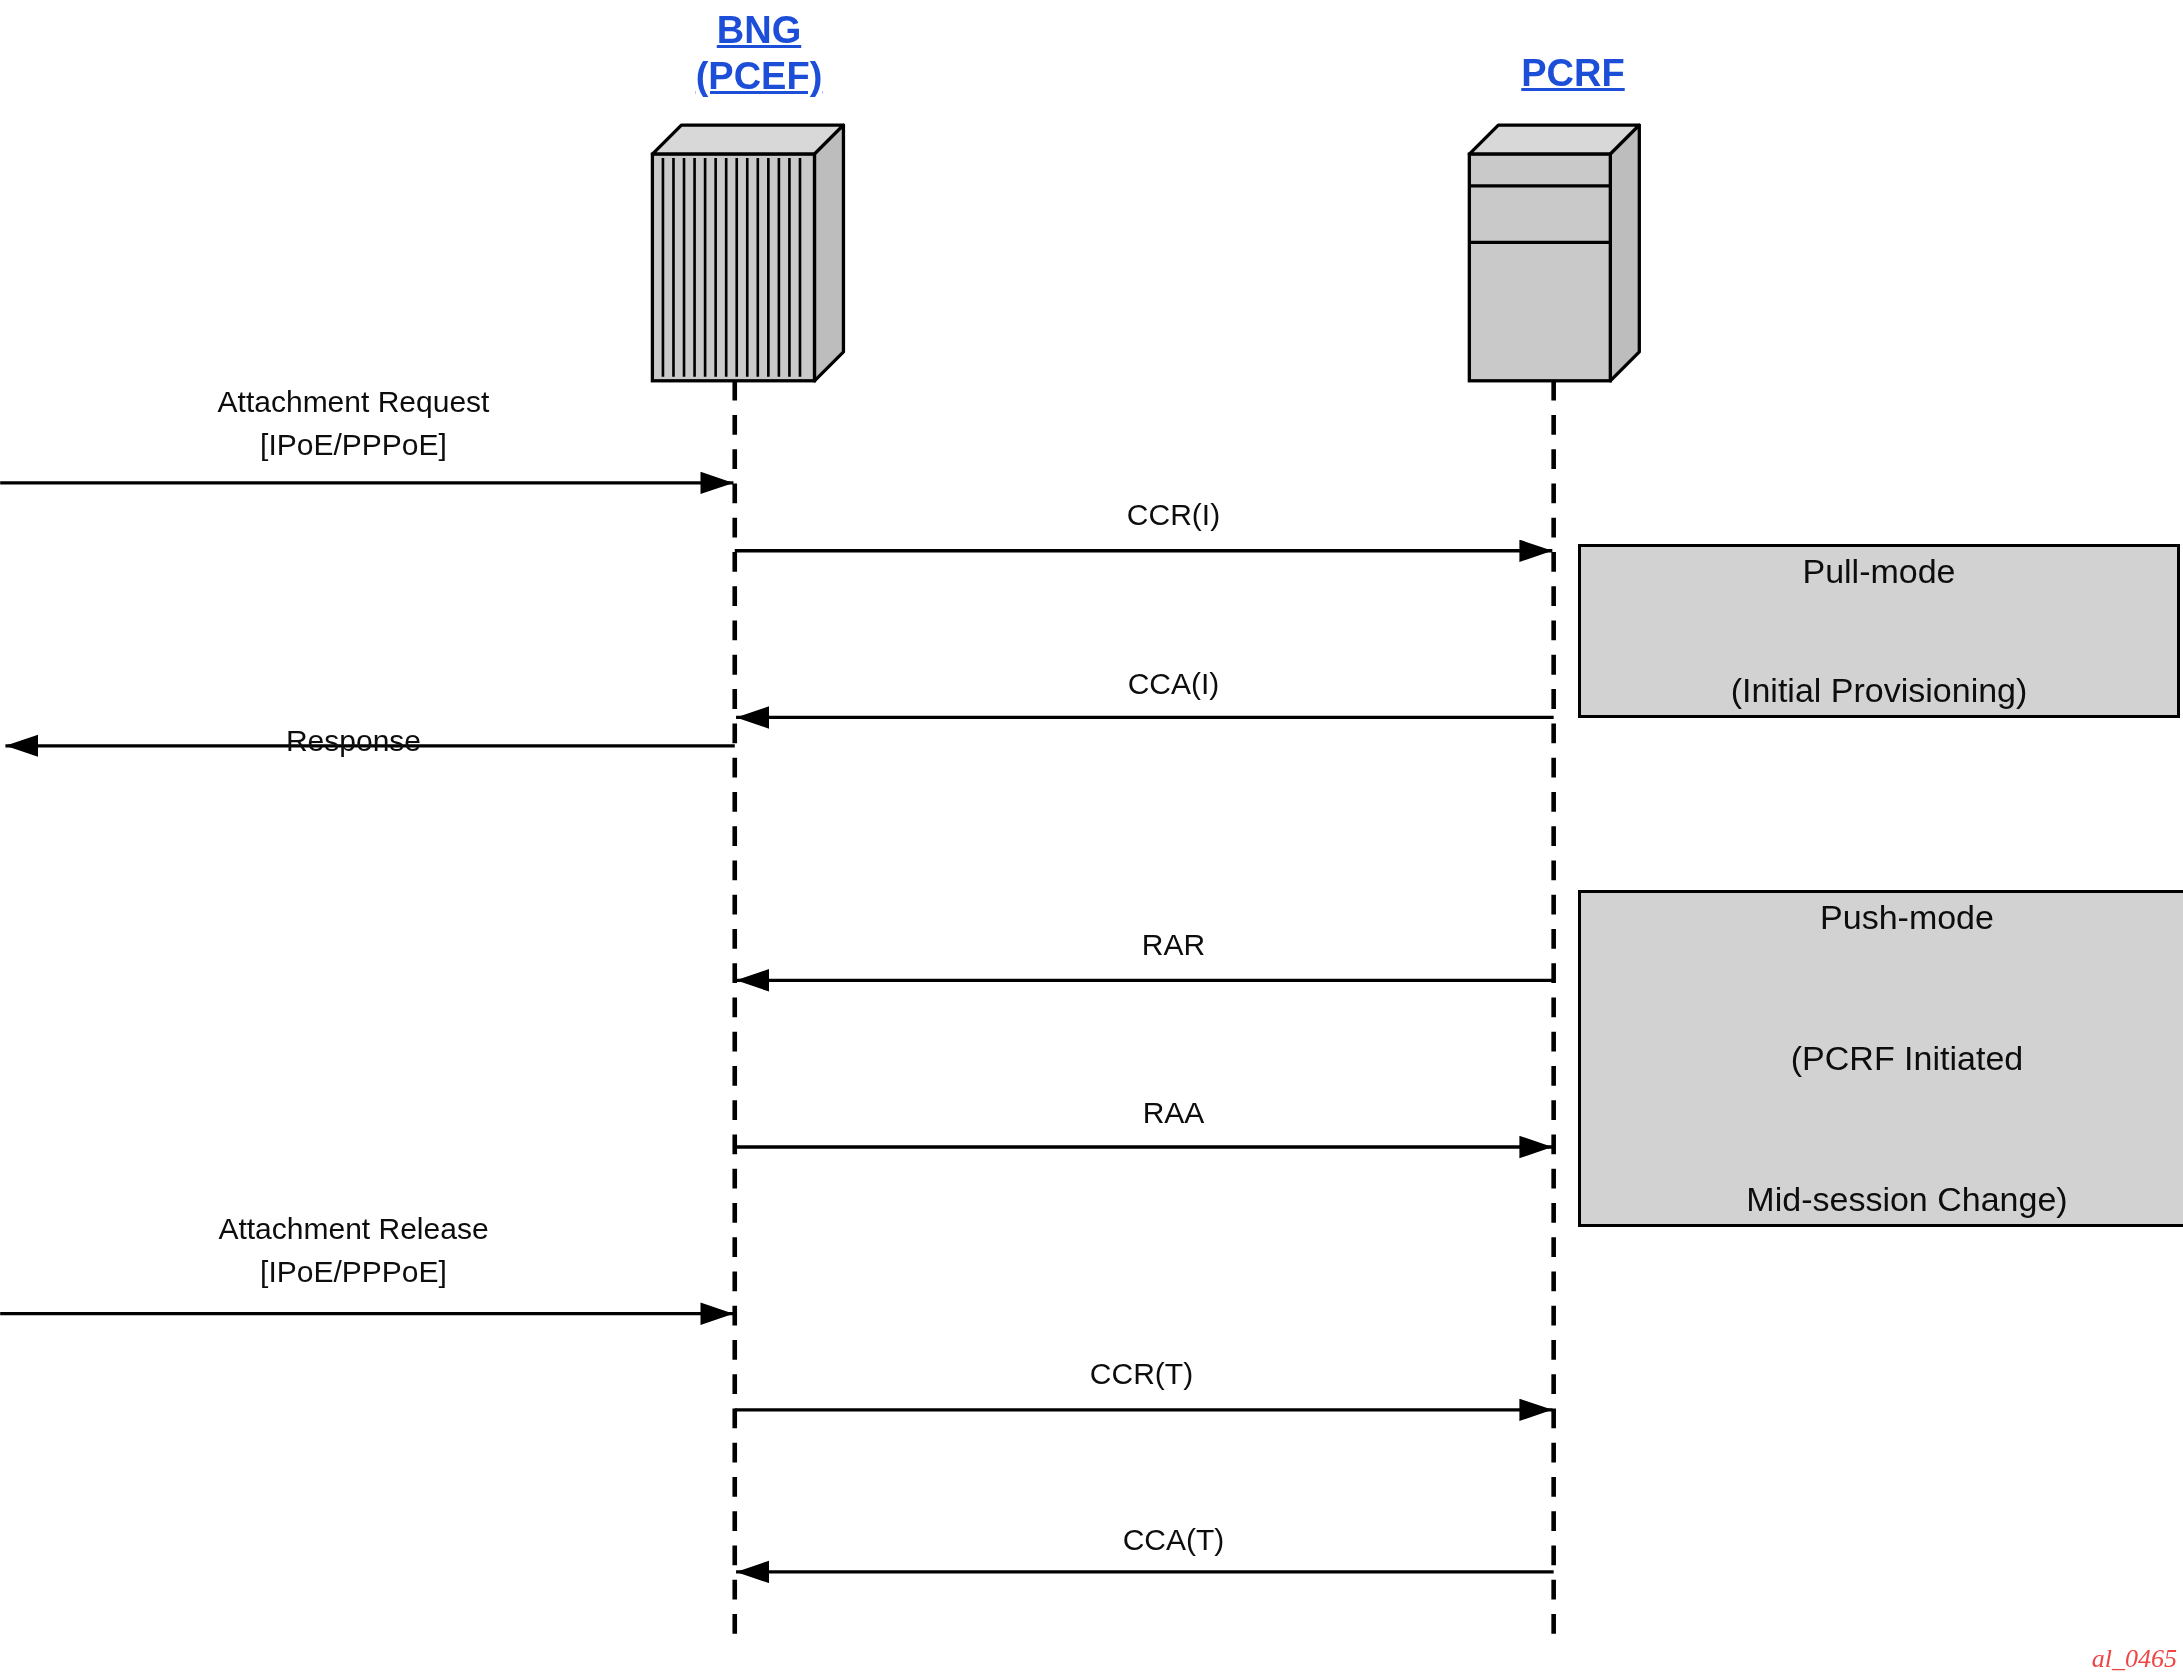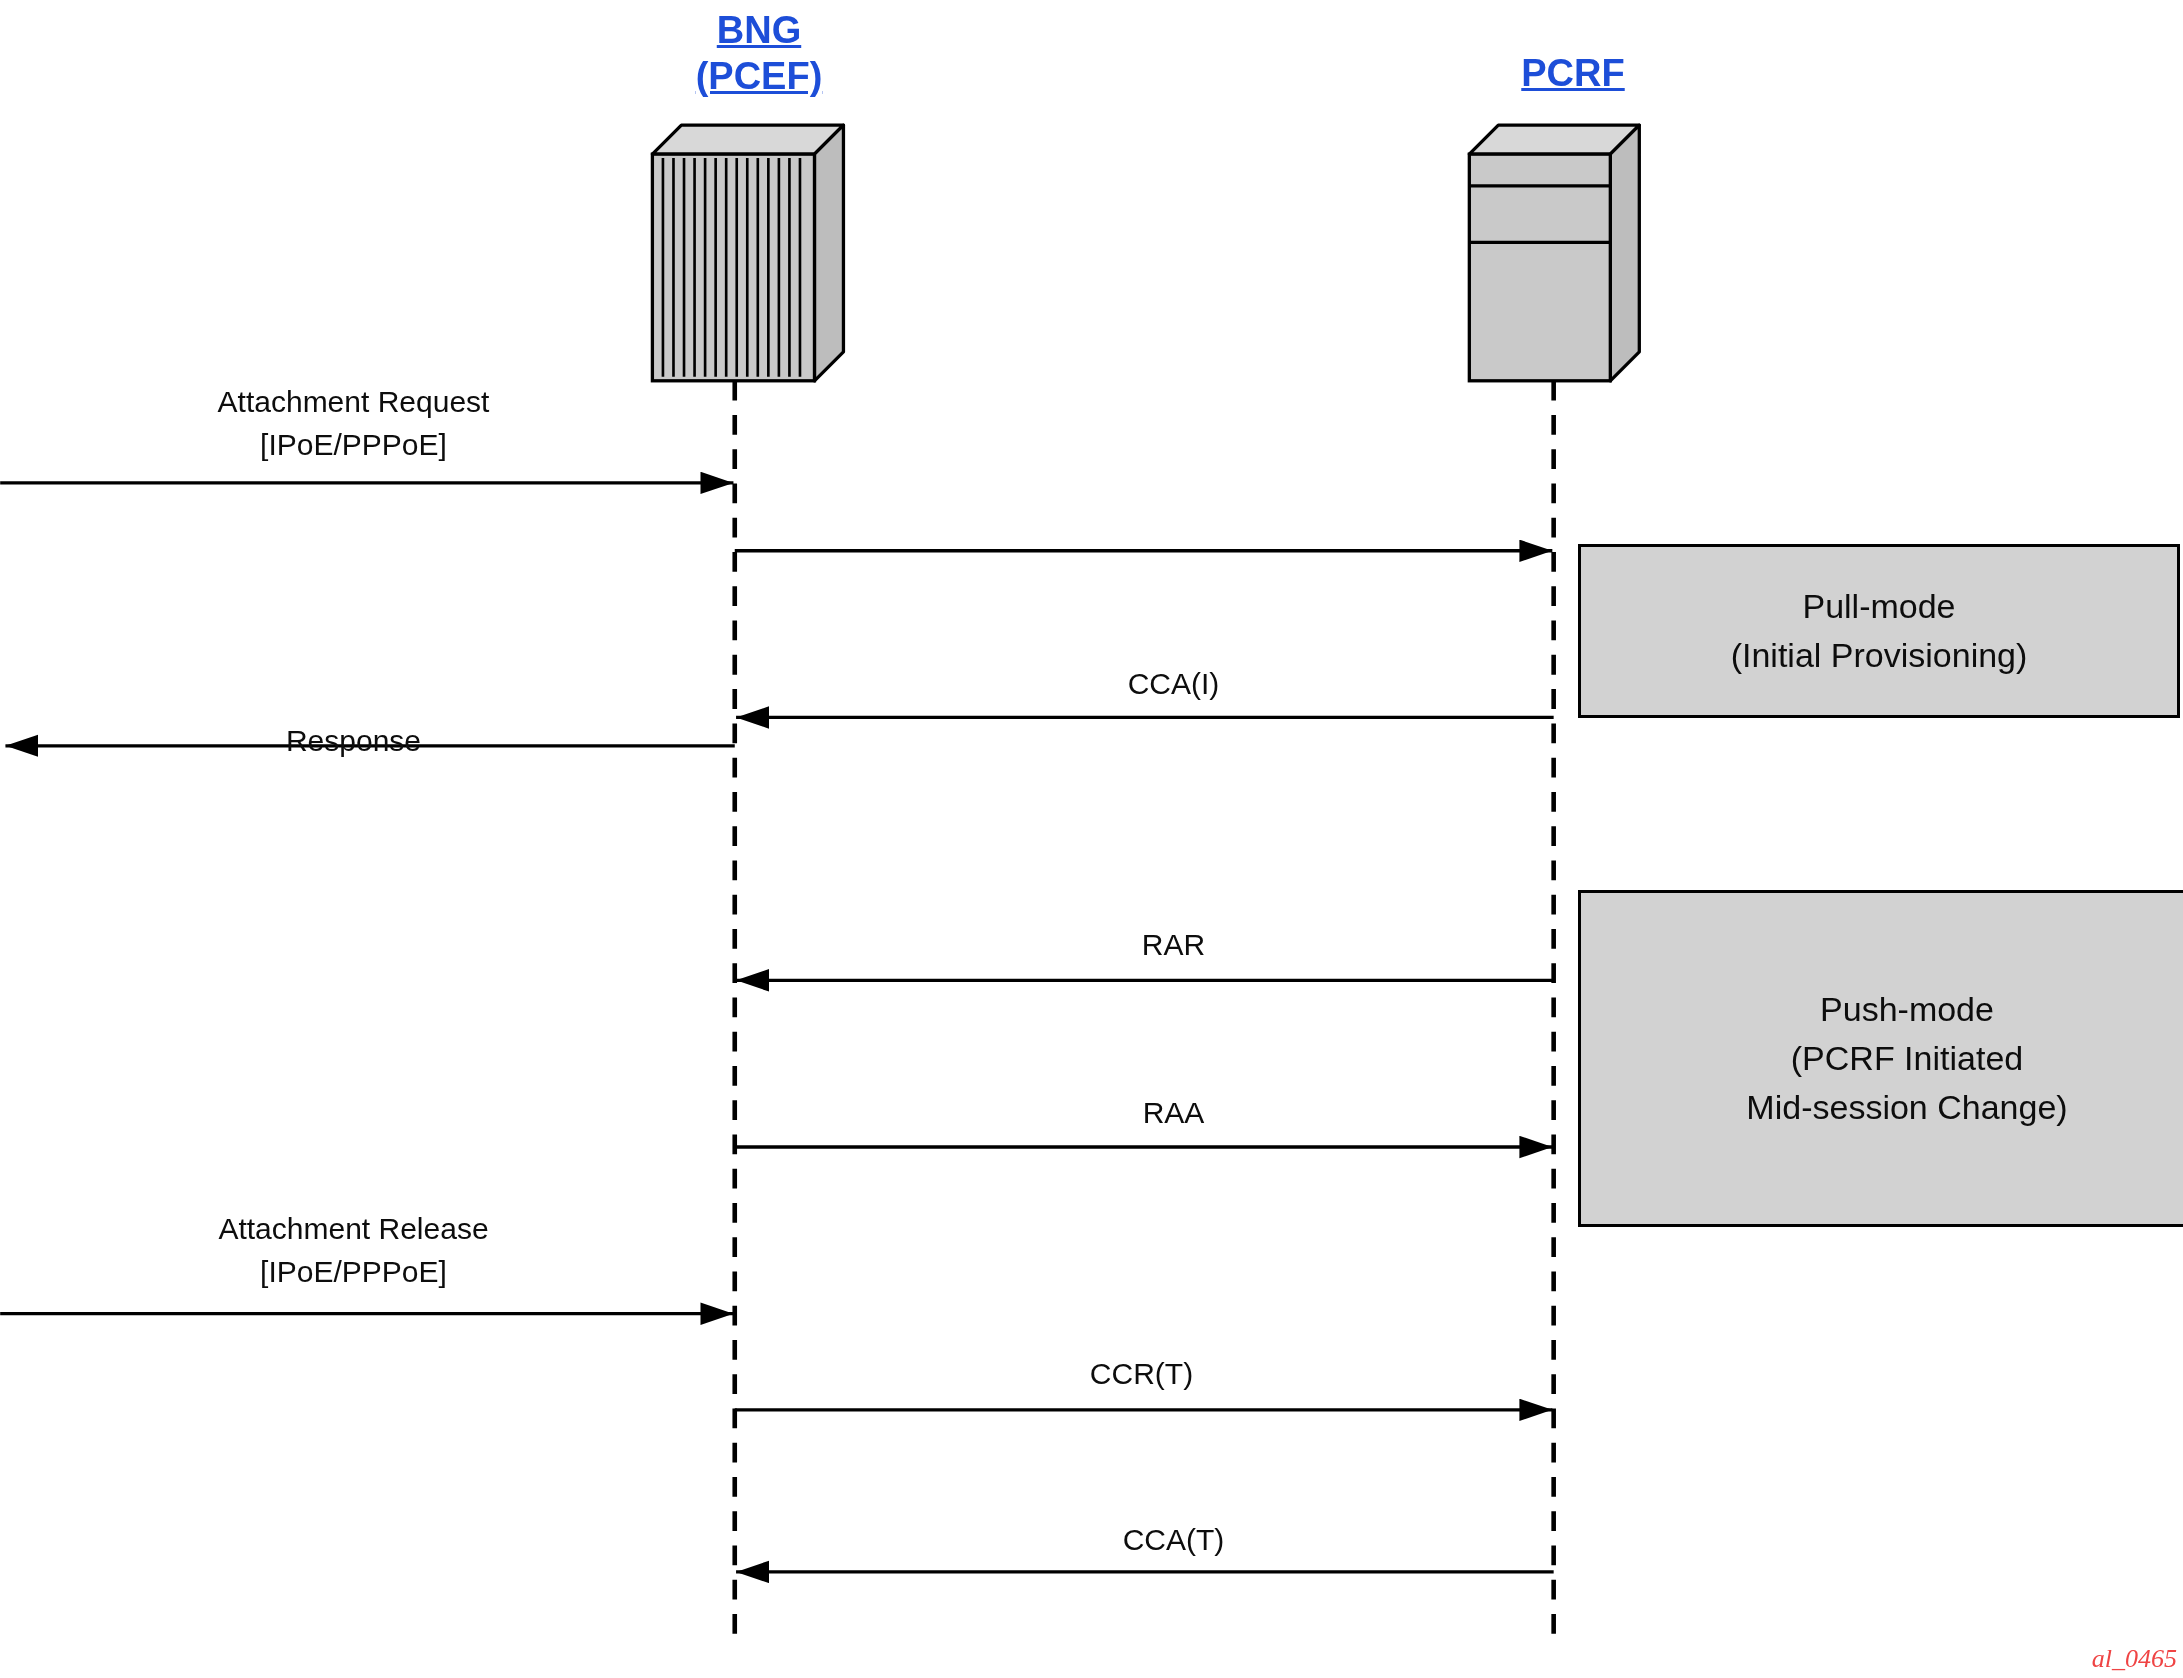--- a/index.html
+++ b/index.html
@@ -30,21 +30,21 @@
     color:#1d4ed8;
     text-decoration:underline;
   }
   .note {
     position:absolute;
     background:#d2d2d2;
     border:3.3px solid #000000;
     display:flex;
     flex-direction:column;
     align-items:center;
-    justify-content:center;
+    justify-content:space-between;
     font-size:34px;
     line-height:49px;
     color:#0d0d0d;
     text-align:center;
   }
   .footer {
     position:absolute;
     font-family:"Liberation Serif", serif;
     font-style:italic;
     font-size:26px;
@@ -106,20 +106,23 @@
     <div>[IPoE/PPPoE]</div>
   </div>
   <div class="label" style="left:24px; top:693px; width:659px;margin-top:26px;">
     <div>Response</div>
   </div>
   <div class="label" style="left:24px; top:1207px; width:659px;">
     <div>Attachment Release</div>
     <div>[IPoE/PPPoE]</div>
   </div>
 
+  <div class="label" style="left:844px; top:493px; width:659px;">
+    <div>CCR(I)</div>
+  </div>
   <div class="label" style="left:844px; top:662px; width:659px;">
     <div>CCA(I)</div>
   </div>
   <div class="label" style="left:844px; top:1091px; width:659px;">
     <div>RAA</div>
   </div>
   <div class="label" style="left:844px; top:923px; width:659px;">
     <div>RAR</div>
   </div>
   <div class="label" style="left:812px; top:1352px; width:659px;">

